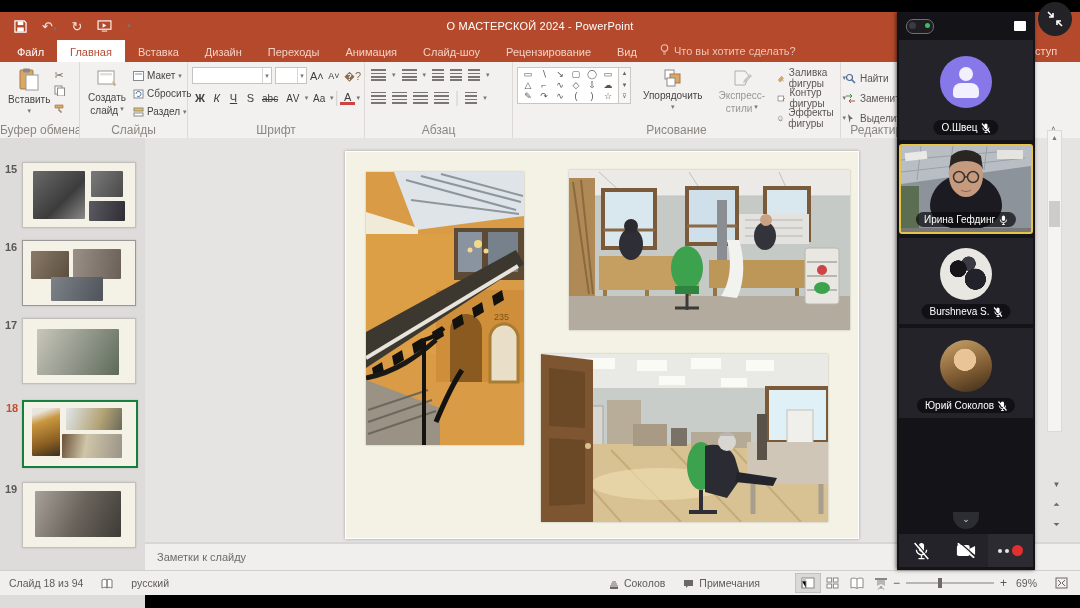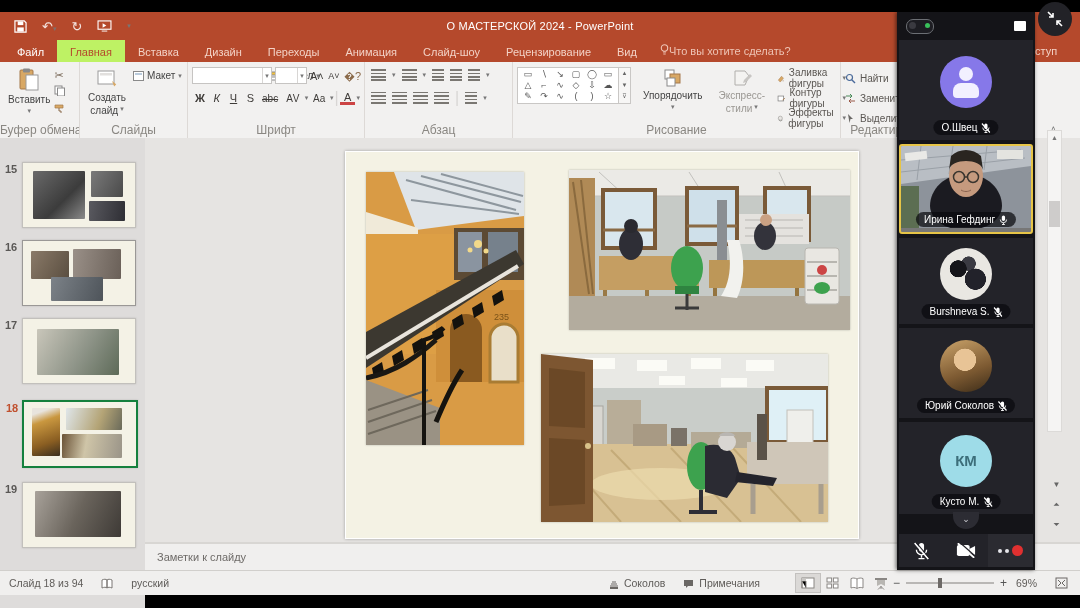--- a/index.html
+++ b/index.html
@@ -7,22 +7,22 @@
          font-family:"Liberation Sans",sans-serif;-webkit-font-smoothing:antialiased;}
   
   .ppt{position:absolute;left:0;top:12px;width:1080px;height:582px;background:#f2f1f0;}
   .titlebar{position:absolute;left:0;top:0;width:100%;height:28px;background:#b5492c;display:flex;align-items:center;}
   .qat{display:flex;align-items:center;gap:15px;padding-left:14px;color:#fff;}
   .qat svg{display:block;}
   .wintitle{position:absolute;left:0;right:0;text-align:center;color:#fff;font-size:11px;letter-spacing:.2px;}
   .tabrow{position:absolute;left:0;top:28px;width:100%;height:22px;background:#b5492c;display:flex;align-items:stretch;padding-left:4px;box-sizing:border-box;}
   .tab{padding:4px 13px 3px;font-size:11px;color:#f3d2c6;display:flex;align-items:center;}
   .tab.file{color:#fff;}
-  .tab.active{background:#bef264;color:#b5492c;}
-  .tellme{display:flex;align-items:center;color:#eec4b5;font-size:11px;padding-left:10px;}
+  .tab.active{background:#ffffff;color:#b5492c;}
+  .tellme{display:flex;align-items:center;gap:5px;color:#eec4b5;font-size:11px;padding-left:10px;}
   
   .ribbon{position:absolute;left:0;top:50px;width:100%;height:76px;background:#f2f1f0;border-bottom:1px solid #cfcdcb;display:flex;}
   .rg{position:relative;border-right:1px solid #ddd9d6;box-sizing:border-box;padding:5px 4px 13px;flex:none;}
   .rgl{position:absolute;bottom:1px;left:0;right:0;text-align:center;font-size:12px;color:#8a8782;white-space:nowrap;overflow:hidden;}
   .bigbtn{display:flex;flex-direction:column;align-items:center;font-size:10px;color:#444;gap:2px;padding:1px 4px;}
   .smallrow{display:flex;align-items:center;gap:3px;font-size:10px;color:#444;height:17px;}
   .caret{font-size:7px;color:#777;}
   .combo{background:#fff;border:1px solid #c6c4c2;height:15px;display:flex;align-items:center;justify-content:flex-end;}
   .combo .caret{border-left:1px solid #d8d6d4;padding:0 2px;height:100%;display:flex;align-items:center;}
   .fbtn{width:16px;text-align:center;font-size:11px;color:#3f3c39;}
@@ -175,21 +175,21 @@
                 <rect x="2" y="3" width="16" height="13" fill="#fff" stroke="#9a9a9a"></rect>
                 <path d="M16 13l2.2 5.5 2-2.2z" fill="#d8a865"></path>
                 <rect x="4" y="5" width="12" height="2.5" fill="#e2e0de"></rect>
               </svg>
             <span>Создать</span>
               <span style="display:flex;gap:2px;">
                 <span>слайд</span>
                 <span class="caret">▾</span>
               </span>
           </div>
-          <div style="display:flex;justify-content:center;gap:13px;">
+          <div style="display:flex;flex-direction:column;justify-content:center;gap:1px;">
             <div class="smallrow">
                 <svg width="11" height="10" viewBox="0 0 11 10">
                   <rect x="0.5" y="0.5" width="10" height="9" fill="#fff" stroke="#8a8a8a"></rect>
                   <rect x="2" y="2" width="7" height="2" fill="#bcd"></rect>
                 </svg>
                 <span>Макет</span>
                 <span class="caret">▾</span>
               </div>
             <div class="smallrow">
                 <svg width="11" height="10" viewBox="0 0 11 10">
@@ -650,33 +650,20 @@
       <div class="namepill">
           <span>Юрий Соколов</span>
         <svg width="9" height="10" viewBox="0 0 10 11">
             <rect x="3.2" y="0.5" width="3.6" height="6" rx="1.8" fill="#fff"></rect>
             <path d="M1.5 5a3.5 3.5 0 0 0 7 0M5 8.5v2M3.4 10.5h3.2" stroke="#fff" fill="none"></path>
             <path d="M0.5 0.5l9 10" stroke="#fff" stroke-width="1.3"></path>
           </svg>
       </div>
     </div>
 
-    <div class="tile" style="height:92px;margin-bottom:0;">
-      <div class="avatar av-km">
-          <span>КМ</span>
-        </div>
-      <div class="namepill">
-          <span>Кусто М.</span>
-        <svg width="9" height="10" viewBox="0 0 10 11">
-            <rect x="3.2" y="0.5" width="3.6" height="6" rx="1.8" fill="#fff"></rect>
-            <path d="M1.5 5a3.5 3.5 0 0 0 7 0M5 8.5v2M3.4 10.5h3.2" stroke="#fff" fill="none"></path>
-            <path d="M0.5 0.5l9 10" stroke="#fff" stroke-width="1.3"></path>
-          </svg>
-      </div>
-    </div>
 
     <div class="chev">⌄</div>
 
     <div class="ctrlbar">
       <div class="ctrl">
         <svg width="17" height="18" viewBox="0 0 20 21">
             <rect x="7" y="1" width="6" height="10" rx="3" fill="#fff"></rect>
             <path d="M4 9a6 6 0 0 0 12 0M10 15.5v3M6.5 19.5h7" stroke="#fff" stroke-width="1.6" fill="none"></path>
             <path d="M2 1l16 19" stroke="#fff" stroke-width="2"></path>
             <path d="M3.4 0l16 19" stroke="#232329" stroke-width="1.2"></path>

